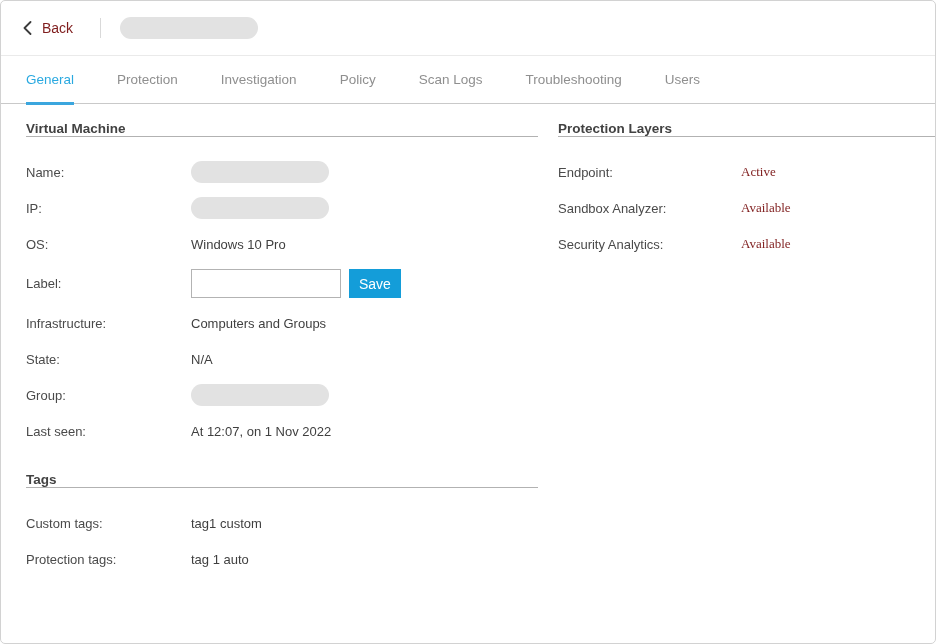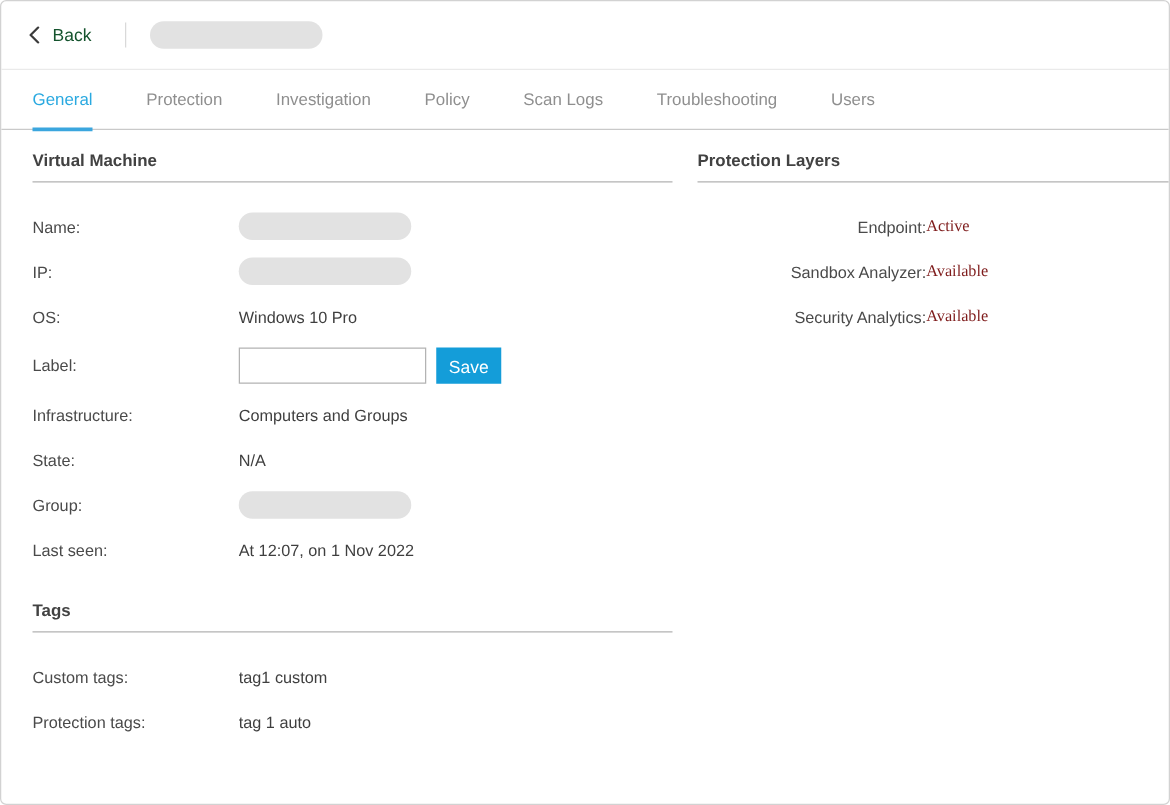--- a/index.html
+++ b/index.html
@@ -18,21 +18,21 @@
   
   .header {
     height: 55px;
     display: flex;
     align-items: center;
     padding-left: 22px;
     border-bottom: 1px solid #eaeaea;
   }
   .back-btn {
     display: flex; align-items: center; gap: 10px;
-    font-size: 14px; color: #14532d; cursor: pointer;
+    font-size: 14px; color: #7f1d1d; cursor: pointer;
     background: none; border: none;
     font-family: inherit;
   }
   .back-btn svg { display: block; }
   .header-divider {
     width: 1px; height: 20px; background: #d9d9d9; margin-left: 27px;
   }
   .header-pill {
     margin-left: 19px;
     width: 138px; height: 22px;
@@ -62,32 +62,32 @@
     height: 3px; background: #3ba6de;
   }
 
   
   .content { display: flex; padding-left: 25px; }
   .col-left  { width: 512px; margin-right: 20px; }
   .col-right { flex: 1; }
 
   .section-title {
     font-size: 13.5px; font-weight: bold; color: #424242;
-    padding: 17px 0 9px 0;
+    padding: 17px 0 0 0;
     border-bottom: 1px solid #b2b2b2;
   }
 
   .row {
     display: flex; align-items: center;
     margin-top: 14px; min-height: 22px;
     font-size: 13px; color: #4a4a4a;
   }
   .row.first { margin-top: 24px; }
   .row-label { width: 165px; flex-shrink: 0; }
-  .col-right .row-label { width: 183px; text-align: right; }
+  .col-right .row-label { width: 183px; }
   .row-value { color: #3f3f3f; }
 
   .pill {
     width: 138px; height: 22px;
     border-radius: 11px;
     background: #e2e2e2;
   }
 
   .label-input {
     width: 150px; height: 29px;

